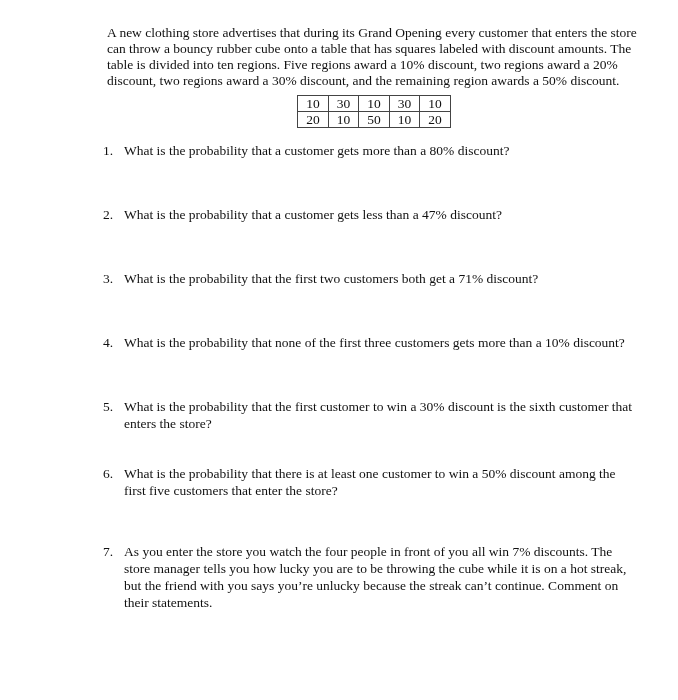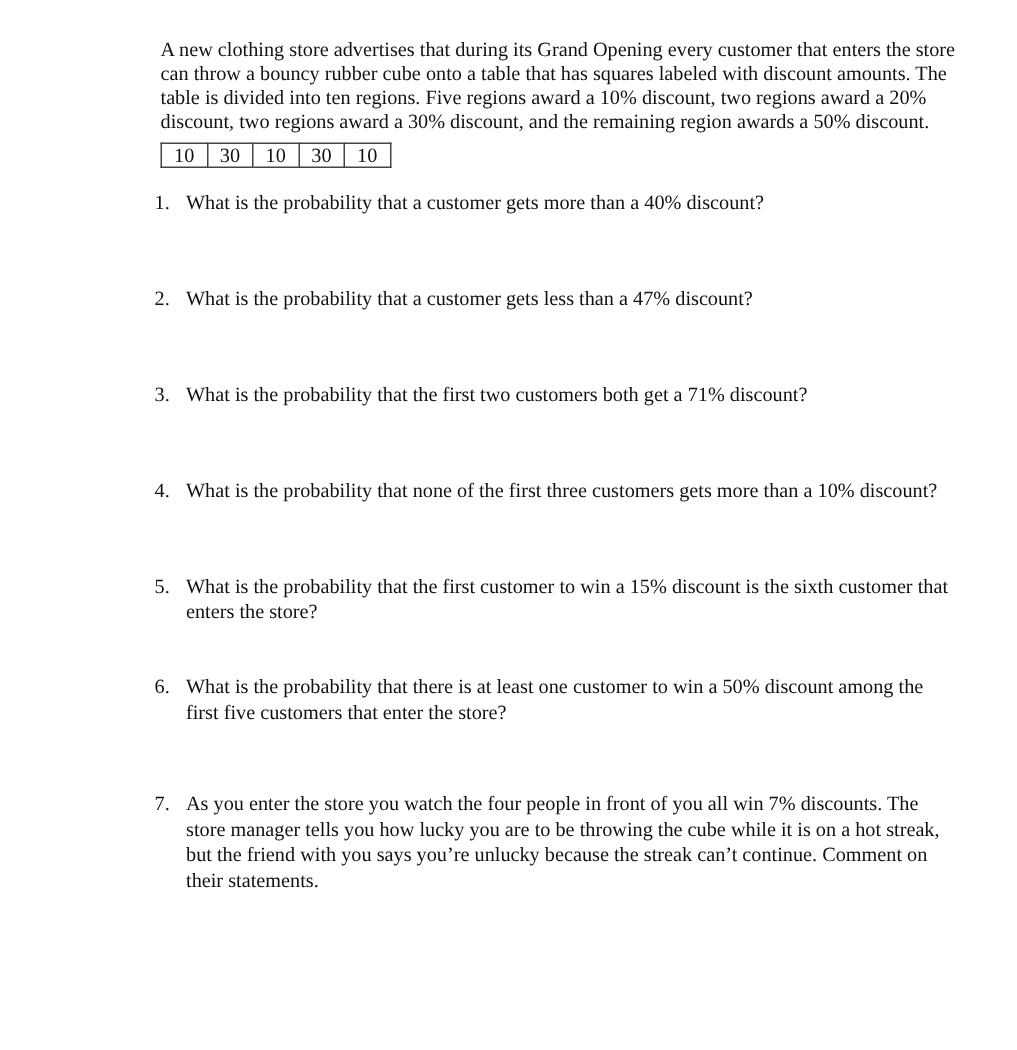--- a/index.html
+++ b/index.html
@@ -22,20 +22,21 @@
   .intro {
     font-size: 13.5px;
     line-height: 16px;
     width: 534px;
     text-align: left;
     margin: 0 0 6px 0;
   }
   .table-wrap {
     width: 534px;
     display: flex;
+    justify-content: center;
     margin: 2px 0 14px 0;
   }
   table.discount {
     border-collapse: collapse;
   }
   table.discount td {
     border: 1px solid #444444;
     font-size: 13.5px;
     line-height: 15px;
     text-align: center;
@@ -82,44 +83,51 @@
   <div class="table-wrap">
     <table class="discount">
       <tbody>
         <tr>
           <td>10</td>
           <td>30</td>
           <td>10</td>
           <td>30</td>
           <td>10</td>
         </tr>
+        <tr>
+          <td>20</td>
+          <td>10</td>
+          <td>50</td>
+          <td>10</td>
+          <td>20</td>
+        </tr>
       </tbody>
     </table>
   </div>
 
   <ol class="questions">
     <li class="question">
       <span class="q-num">1.</span>
-      <span class="q-text">What is the probability that a customer gets more than a 40% discount?</span>
+      <span class="q-text">What is the probability that a customer gets more than a 80% discount?</span>
     </li>
     <li class="question">
       <span class="q-num">2.</span>
       <span class="q-text">What is the probability that a customer gets less than a 47% discount?</span>
     </li>
     <li class="question">
       <span class="q-num">3.</span>
       <span class="q-text">What is the probability that the first two customers both get a 71% discount?</span>
     </li>
     <li class="question">
       <span class="q-num">4.</span>
       <span class="q-text">What is the probability that none of the first three customers gets more than a 10% discount?</span>
     </li>
     <li class="question">
       <span class="q-num">5.</span>
-      <span class="q-text">What is the probability that the first customer to win a 15% discount is the sixth customer that enters the store?</span>
+      <span class="q-text">What is the probability that the first customer to win a 30% discount is the sixth customer that enters the store?</span>
     </li>
     <li class="question">
       <span class="q-num">6.</span>
       <span class="q-text">What is the probability that there is at least one customer to win a 50% discount among the first five customers that enter the store?</span>
     </li>
     <li class="question">
       <span class="q-num">7.</span>
       <span class="q-text">As you enter the store you watch the four people in front of you all win 7% discounts. The store manager tells you how lucky you are to be throwing the cube while it is on a hot streak, but the friend with you says you’re unlucky because the streak can’t continue. Comment on their statements.</span>
     </li>
   </ol>

